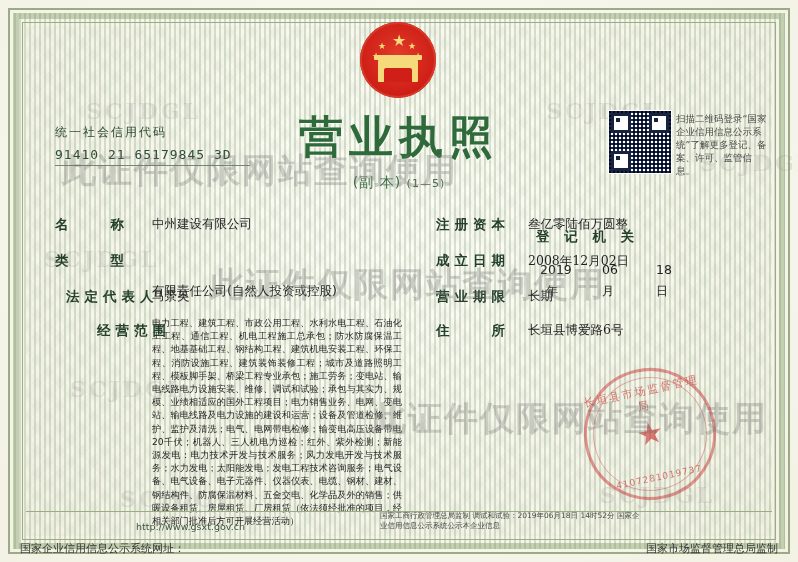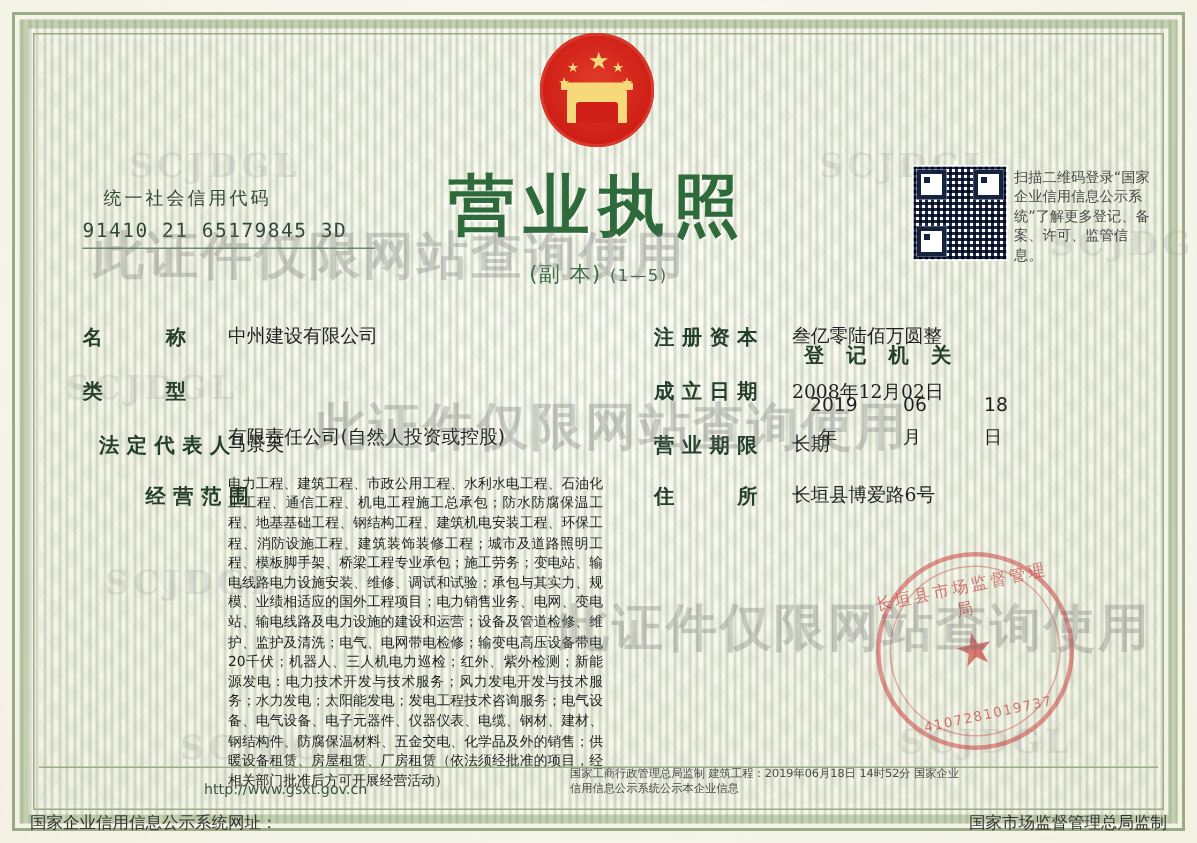--- a/index.html
+++ b/index.html
@@ -153,21 +153,20 @@
     position: absolute;
     left: 55px;
     top: 124px;
     width: 210px;
     color: #33493a;
   }
   .credit .label {
     font-size: 12px;
     letter-spacing: 2px;
     color: #2f4a36;
-    padding-left: 14px;
   }
   .credit .code {
     margin-top: 6px;
     font-size: 13px;
     letter-spacing: 1px;
     font-family: "DejaVu Sans Mono", "Liberation Mono", monospace;
     color: #2f4a36;
   }
   .credit .rule {
     margin-top: 3px;
@@ -498,21 +497,21 @@
 
   <div class="seal">
     <div class="ring"></div>
     <div class="seal-top">长垣县市场监督管理局</div>
     <div class="seal-star">★</div>
     <div class="seal-bottom">4107281019737</div>
   </div>
 
   <div class="bottom-bar"></div>
   <div class="bottom-left">http://www.gsxt.gov.cn</div>
-  <div class="bottom-center">国家工商行政管理总局监制 建筑工程：2019年06月18日 14时52分
+  <div class="bottom-center">国家工商行政管理总局监制 调试和试验：2019年06月18日 14时52分
 国家企业信用信息公示系统公示本企业信息</div>
 
   <div class="wm w1">此证件仅限网站查询使用</div>
   <div class="wm w2">此证件仅限网站查询使用</div>
   <div class="wm w3">此证件仅限网站查询使用</div>
 </div>
 
 <div class="footer-note">国家企业信用信息公示系统网址：</div>
 <div class="footer-right">国家市场监督管理总局监制</div>
 

